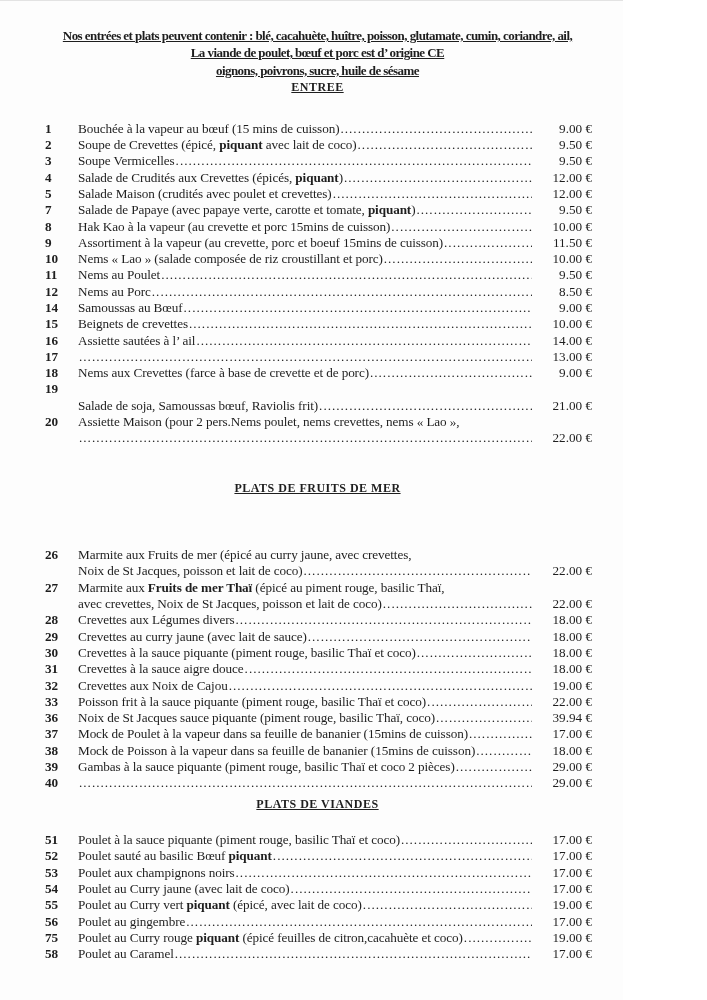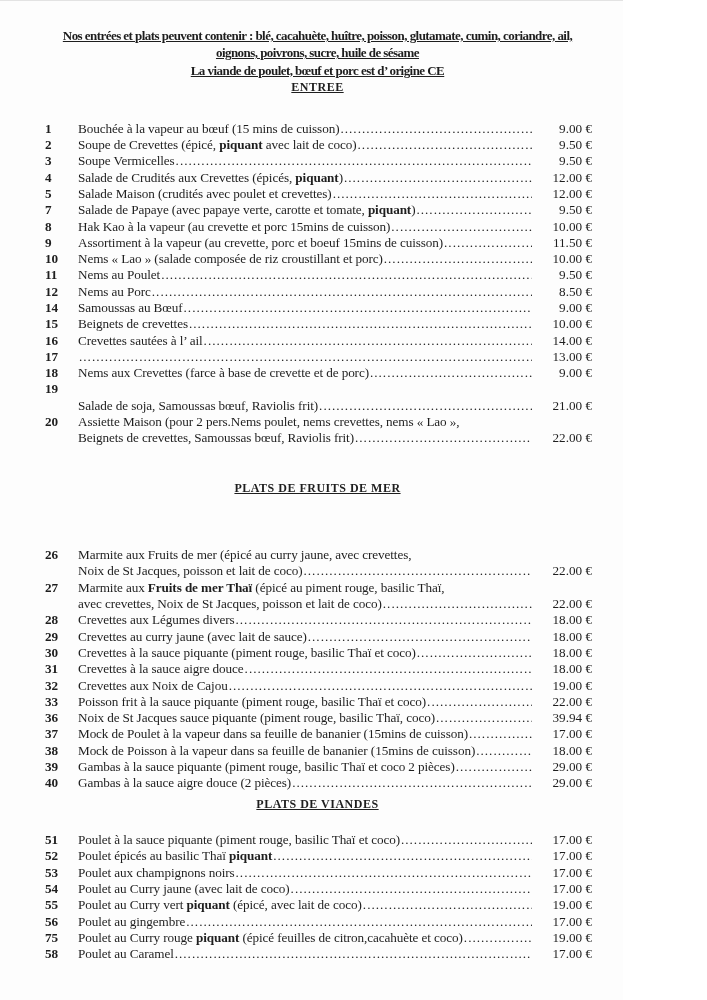--- a/index.html
+++ b/index.html
@@ -69,22 +69,22 @@
     text-align: right;
     white-space: nowrap;
   }
 </style>
 </head>
 <body>
 
 <div class="page">
   <div class="menu-header">
     <div class="header-line">Nos entrées et plats peuvent contenir : blé, cacahuète, huître, poisson, glutamate, cumin, coriandre, ail,</div>
+    <div class="header-line">La viande de poulet, bœuf et porc est d’ origine CE</div>
     <div class="header-line">oignons, poivrons, sucre, huile de sésame</div>
-    <div class="header-line">La viande de poulet, bœuf et porc est d’ origine CE</div>
   </div>
   <div id="menu-sections">
       <section id="section-entree" class="menu-section">
         <h2 class="section-title">ENTREE</h2>
         <div class="row">
           <span class="num">1</span>
           <span class="name"><span>Bouchée à la vapeur au bœuf (15 mins de cuisson)</span></span>
           <span class="dots"></span>
           <span class="price">9.00 €</span>
         </div>
@@ -155,21 +155,21 @@
           <span class="price">9.00 €</span>
         </div>
         <div class="row">
           <span class="num">15</span>
           <span class="name"><span>Beignets de crevettes</span></span>
           <span class="dots"></span>
           <span class="price">10.00 €</span>
         </div>
         <div class="row">
           <span class="num">16</span>
-          <span class="name"><span>Crevettes sautées à l’ ail</span></span>
+          <span class="name"><span>Assiette sautées à l’ ail</span></span>
           <span class="dots"></span>
           <span class="price">14.00 €</span>
         </div>
         <div class="row">
           <span class="num">17</span>
           <span class="dots"></span>
           <span class="price">13.00 €</span>
         </div>
         <div class="row">
           <span class="num">18</span>
@@ -185,21 +185,20 @@
           <span class="name"><span>Salade de soja, Samoussas bœuf, Raviolis frit)</span></span>
           <span class="dots"></span>
           <span class="price">21.00 €</span>
         </div>
         <div class="row">
           <span class="num">20</span>
           <span class="name"><span>Assiette Maison (pour 2 pers.Nems poulet, nems crevettes, nems « Lao »,</span></span>
         </div>
         <div class="row">
           <span class="num"></span>
-          <span class="name"><span>Beignets de crevettes, Samoussas bœuf, Raviolis frit)</span></span>
           <span class="dots"></span>
           <span class="price">22.00 €</span>
         </div>
       </section>
       <section id="section-fruits" class="menu-section">
         <h2 class="section-title">PLATS DE FRUITS DE MER</h2>
         <div class="row">
           <span class="num">26</span>
           <span class="name"><span>Marmite aux Fruits de mer (épicé au curry jaune, avec crevettes,</span></span>
         </div>
@@ -274,36 +273,35 @@
           <span class="price">18.00 €</span>
         </div>
         <div class="row">
           <span class="num">39</span>
           <span class="name"><span>Gambas à la sauce piquante (piment rouge, basilic Thaï et coco 2 pièces)</span></span>
           <span class="dots"></span>
           <span class="price">29.00 €</span>
         </div>
         <div class="row">
           <span class="num">40</span>
-          <span class="name"><span>Gambas à la sauce aigre douce (2 pièces)</span></span>
           <span class="dots"></span>
           <span class="price">29.00 €</span>
         </div>
       </section>
       <section id="section-viandes" class="menu-section">
         <h2 class="section-title">PLATS DE VIANDES</h2>
         <div class="row">
           <span class="num">51</span>
           <span class="name"><span>Poulet à la sauce piquante (piment rouge, basilic Thaï et coco)</span></span>
           <span class="dots"></span>
           <span class="price">17.00 €</span>
         </div>
         <div class="row">
           <span class="num">52</span>
-          <span class="name"><span>Poulet épicés au basilic Thaï </span><b>piquant</b></span>
+          <span class="name"><span>Poulet sauté au basilic Bœuf </span><b>piquant</b></span>
           <span class="dots"></span>
           <span class="price">17.00 €</span>
         </div>
         <div class="row">
           <span class="num">53</span>
           <span class="name"><span>Poulet aux champignons noirs</span></span>
           <span class="dots"></span>
           <span class="price">17.00 €</span>
         </div>
         <div class="row">

